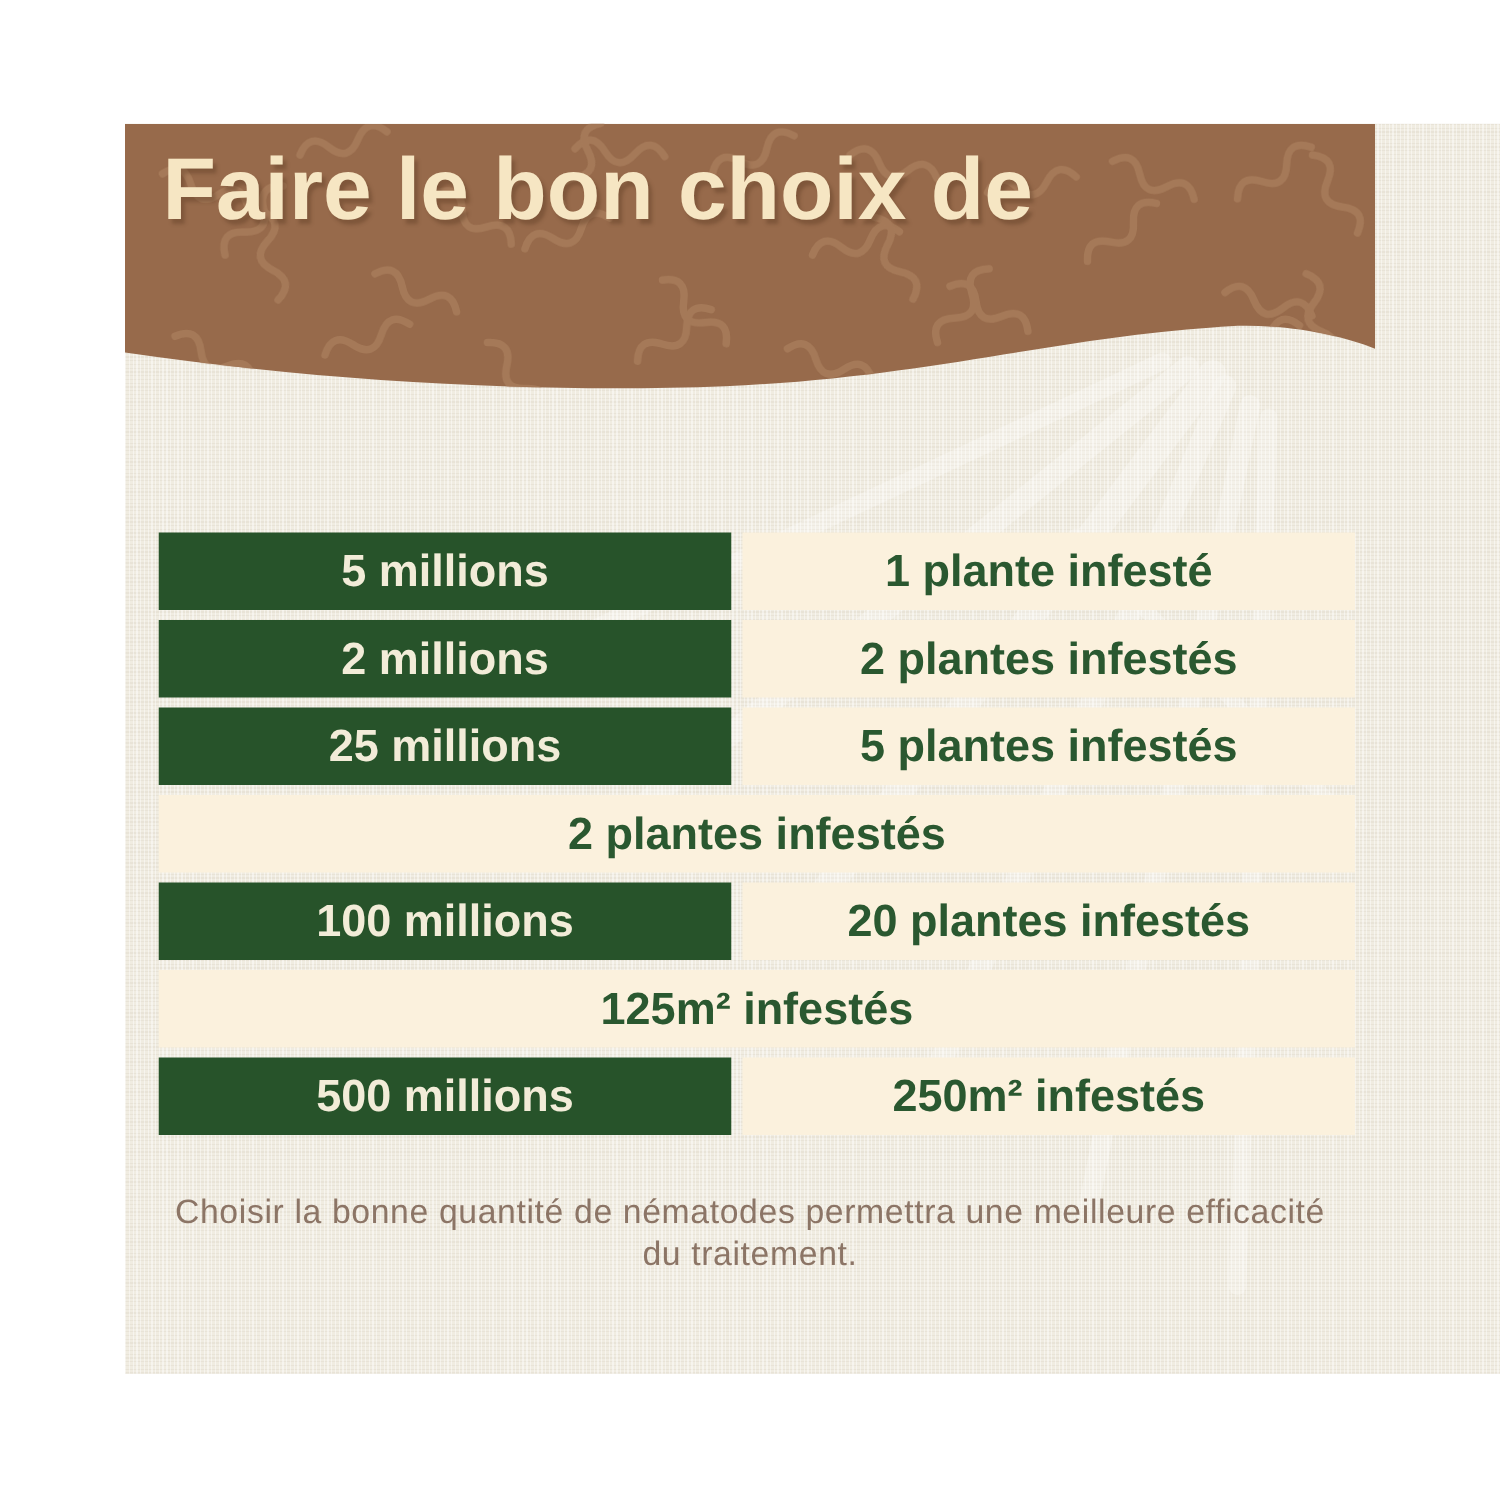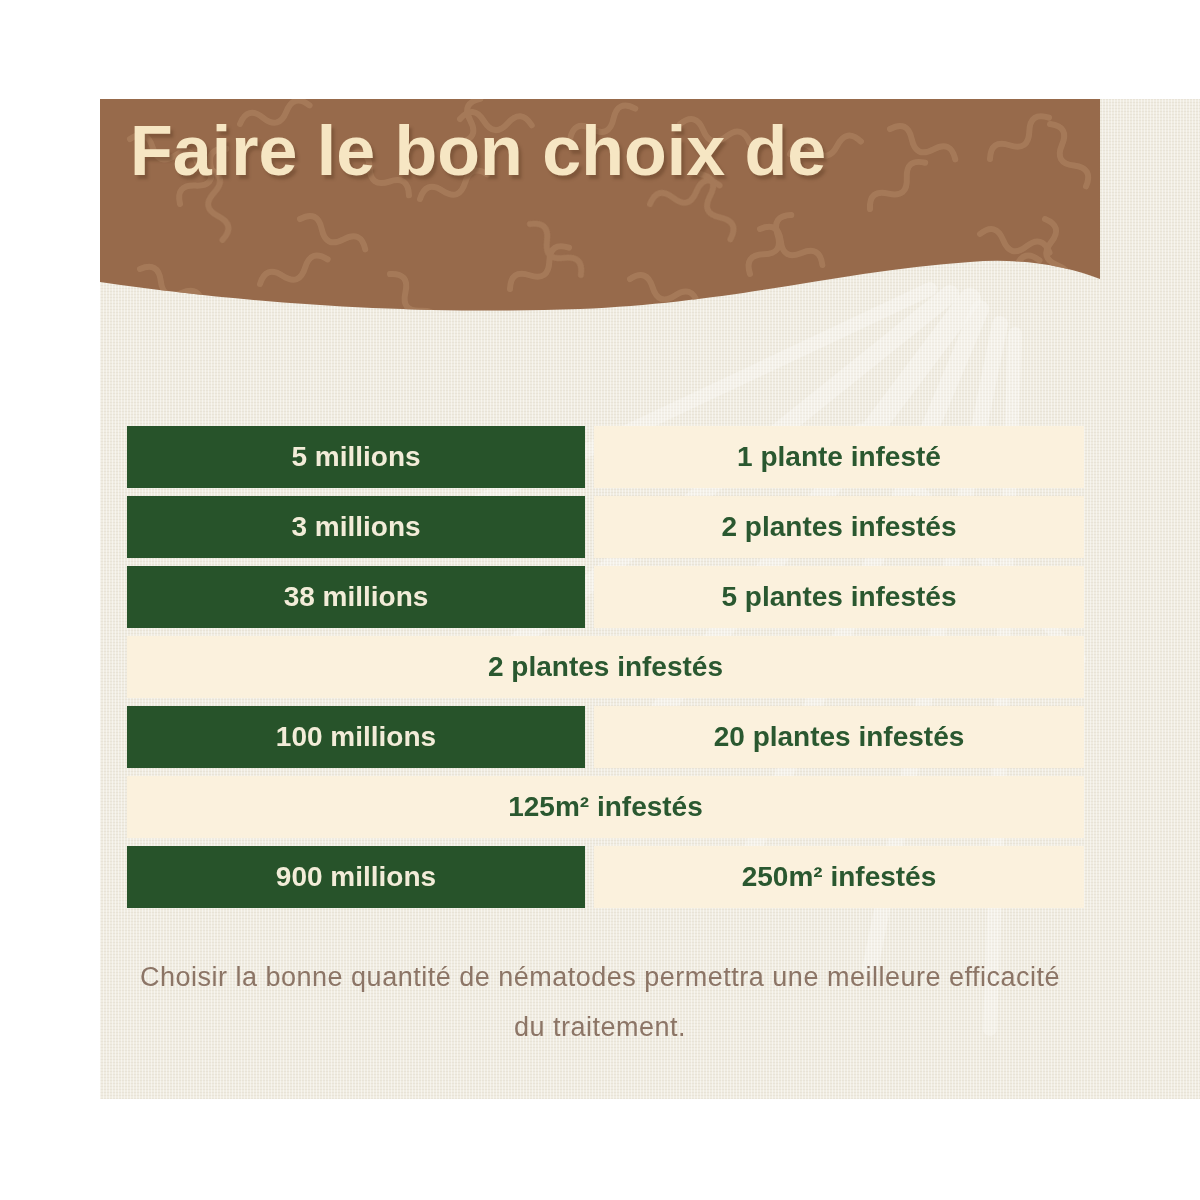--- a/index.html
+++ b/index.html
@@ -22,36 +22,36 @@
   .title{
     position:absolute;left:30px;top:12px;width:940px;
     color:var(--title_cream,#f6e6c3);
     font-size:70px;font-weight:700;line-height:80px;letter-spacing:0px;
     text-shadow:3px 4px 3px rgba(84,52,28,0.35);
   }
   .dosage-table{position:absolute;left:27px;top:327px;width:957px;}
   .t-row{display:flex;gap:9px;margin-bottom:8px;}
   .cell{
     height:62px;display:flex;align-items:center;justify-content:center;
-    font-size:28px;font-weight:700;
+    font-size:36px;font-weight:700;
   }
   .cell-dose{
     width:458px;flex:0 0 458px;
     background:var(--cell_green,#27532a);
     color:var(--cream_text,#f2ecd8);
   }
   .cell-result{
     flex:1 1 auto;
     background:var(--cell_cream,#fbf1dd);
     color:var(--green_text,#2a5830);
   }
   .caption{
     position:absolute;left:25px;top:853px;width:950px;
     text-align:center;color:var(--caption_gray_brown,#8c7566);
-    font-size:27px;font-weight:400;line-height:50px;letter-spacing:0.5px;
+    font-size:27px;font-weight:400;line-height:34px;letter-spacing:0.5px;
   }
 </style>
 </head>
 <body>
 
 <div class="card">
 
   <svg class="leaf-decor" viewBox="0 0 1000 1000">
     <g stroke="rgba(255,255,255,0.5)" stroke-linecap="round" fill="none" opacity="0.5">
       <path d="M870 200 L540 640" stroke-width="22"></path>
@@ -110,38 +110,38 @@
   <div class="title">
     <div>Faire le bon choix de</div>
   </div>
 
   <div class="dosage-table">
     <div class="t-row">
       <div class="cell cell-dose">5 millions</div>
       <div class="cell cell-result">1 plante infesté</div>
     </div>
     <div class="t-row">
-      <div class="cell cell-dose">3 millions</div>
+      <div class="cell cell-dose">2 millions</div>
       <div class="cell cell-result">2 plantes infestés</div>
     </div>
     <div class="t-row">
-      <div class="cell cell-dose">38 millions</div>
+      <div class="cell cell-dose">25 millions</div>
       <div class="cell cell-result">5 plantes infestés</div>
     </div>
     <div class="t-row">
       <div class="cell cell-result">2 plantes infestés</div>
     </div>
     <div class="t-row">
       <div class="cell cell-dose">100 millions</div>
       <div class="cell cell-result">20 plantes infestés</div>
     </div>
     <div class="t-row">
       <div class="cell cell-result">125m² infestés</div>
     </div>
     <div class="t-row">
-      <div class="cell cell-dose">900 millions</div>
+      <div class="cell cell-dose">500 millions</div>
       <div class="cell cell-result">250m² infestés</div>
     </div>
   </div>
 
   <div class="caption">Choisir la bonne quantité de nématodes permettra une meilleure efficacité du traitement.</div>
 
 </div>
 
 </body></html>

